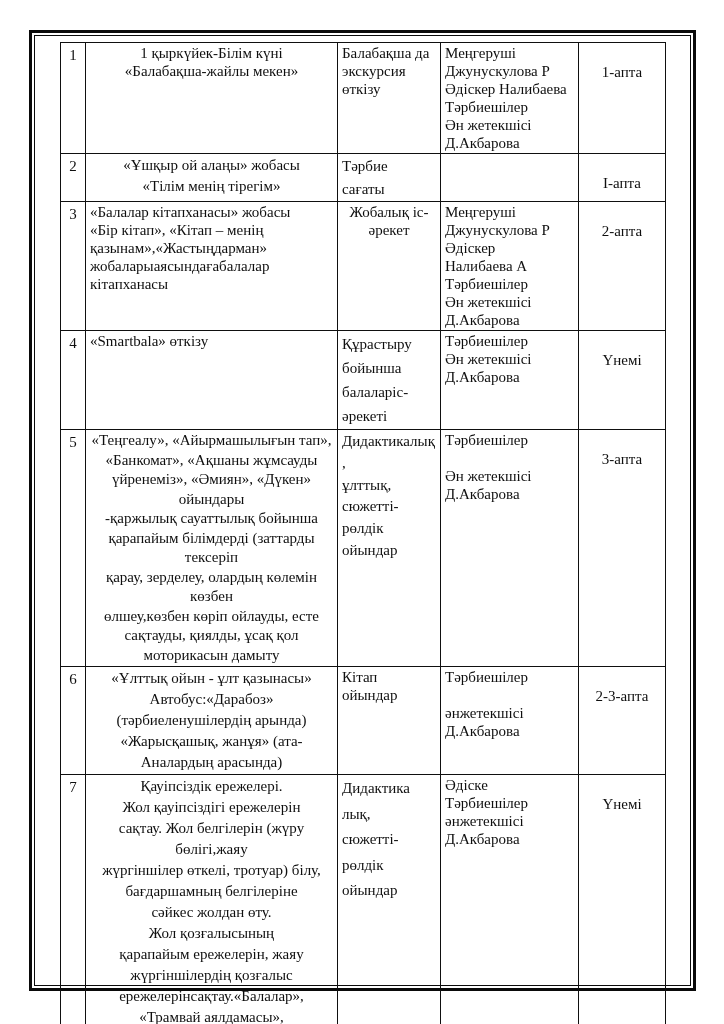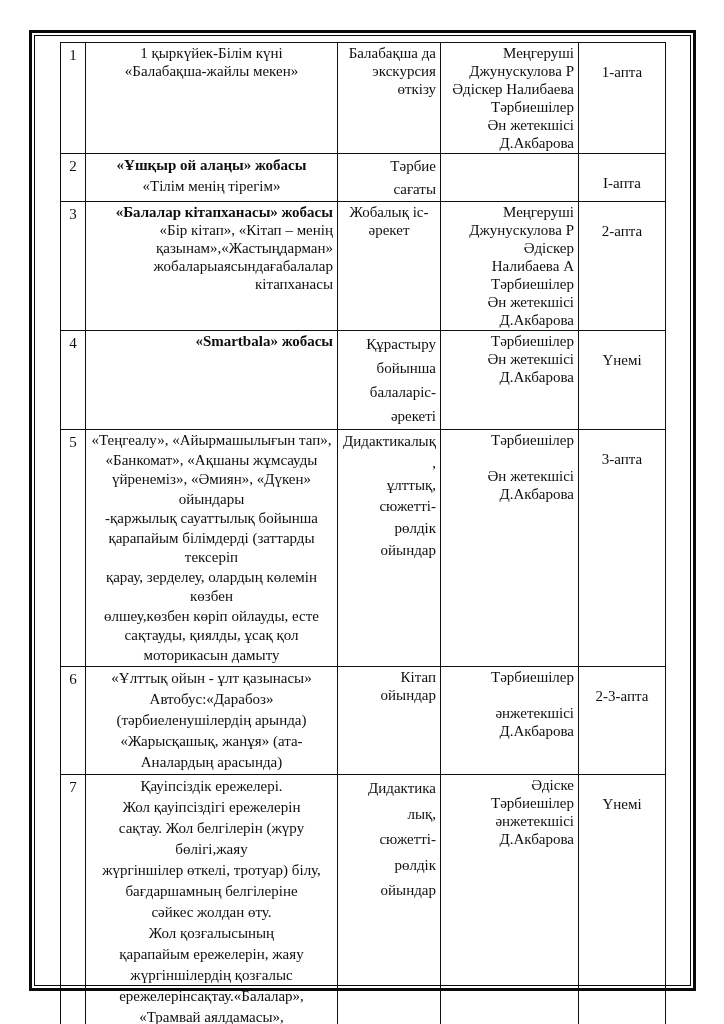--- a/index.html
+++ b/index.html
@@ -1,23 +1,23 @@
 <!DOCTYPE html>
 <html><head>
 <meta charset="utf-8">
 <style>
   html,body{margin:0;padding:0;background:#ffffff;}
   body{width:724px;height:1024px;position:relative;font-family:"Liberation Serif","DejaVu Serif",serif;color:#0f0f0f;}
   .frame{position:absolute;left:29px;top:30px;width:661px;height:955px;border:3px solid #0a0a0a;}
   .frame-inner{position:absolute;left:2px;top:2px;right:2px;bottom:2px;border:1px solid #0a0a0a;}
   table.plan{position:absolute;left:60px;top:42px;width:605px;border-collapse:collapse;table-layout:fixed;}
   td{border:1px solid #0f0f0f;vertical-align:top;padding:1px 4px 1px 4px;font-size:15px;line-height:1.2;white-space:pre-line;overflow:hidden;word-wrap:break-word;}
-  .c{text-align:right;}
+  .c{text-align:left;}
   .l{text-align:center;}
-  .b{font-weight:bold;}
+  .b{font-weight:normal;}
   .num{text-align:center;padding-top:3px;}
   .week{text-align:center;padding-top:20px;}
   .lh13{line-height:1.3;}
   .lh14{line-height:1.4;}
   .lh145{line-height:1.45;}
   .lh15{line-height:1.5;}
   .lh16{line-height:1.6;}
   .lh17{line-height:1.7;}
   tr.r1{height:103px;}
   tr.r2{height:37px;}
@@ -83,21 +83,21 @@
 Әдіскер
 Налибаева А
 Тәрбиешілер
 Ән жетекшісі
 Д.Акбарова</td>
         <td class="week">2-апта</td>
       </tr>
 
       <tr class="r4">
         <td class="num">4</td>
-        <td colspan="2" class="c"><div class="b">«Smartbala» жобасы</div></td>
+        <td colspan="2" class="c"><div class="b">«Smartbala» өткізу</div></td>
         <td class="c lh16">Құрастыру
 бойынша
 балаларіс-
 әрекеті</td>
         <td class="c">Тәрбиешілер
 Ән жетекшісі
 Д.Акбарова</td>
         <td class="week">Үнемі</td>
       </tr>
 

